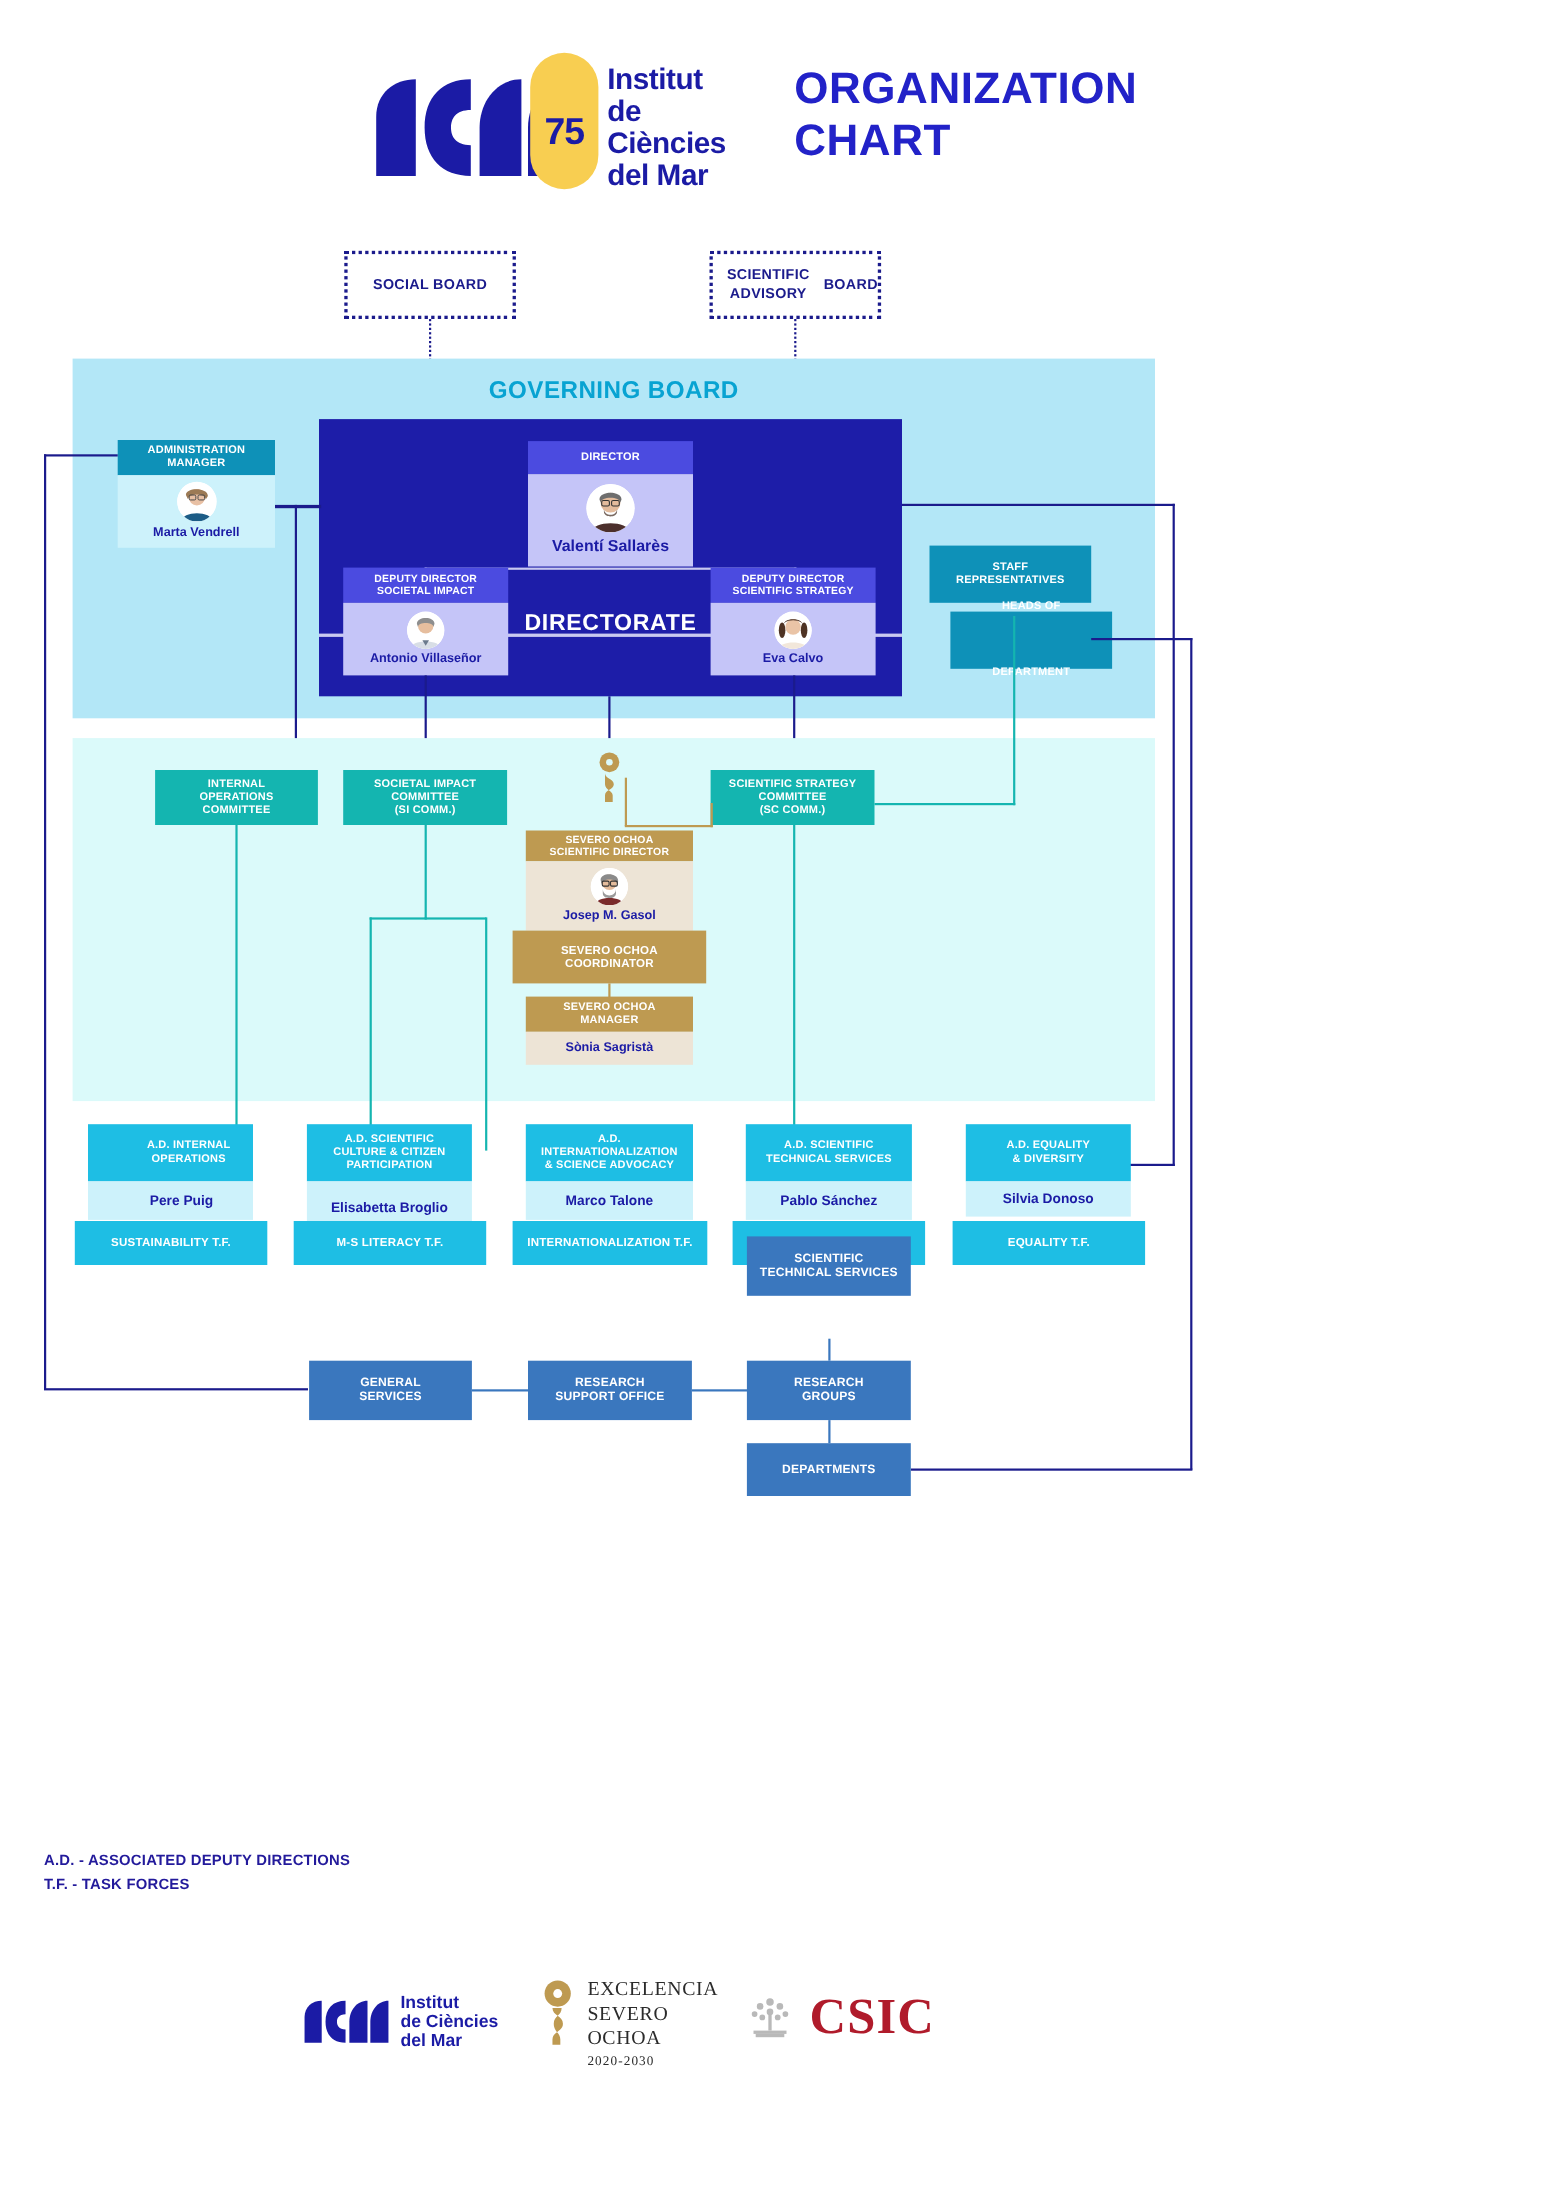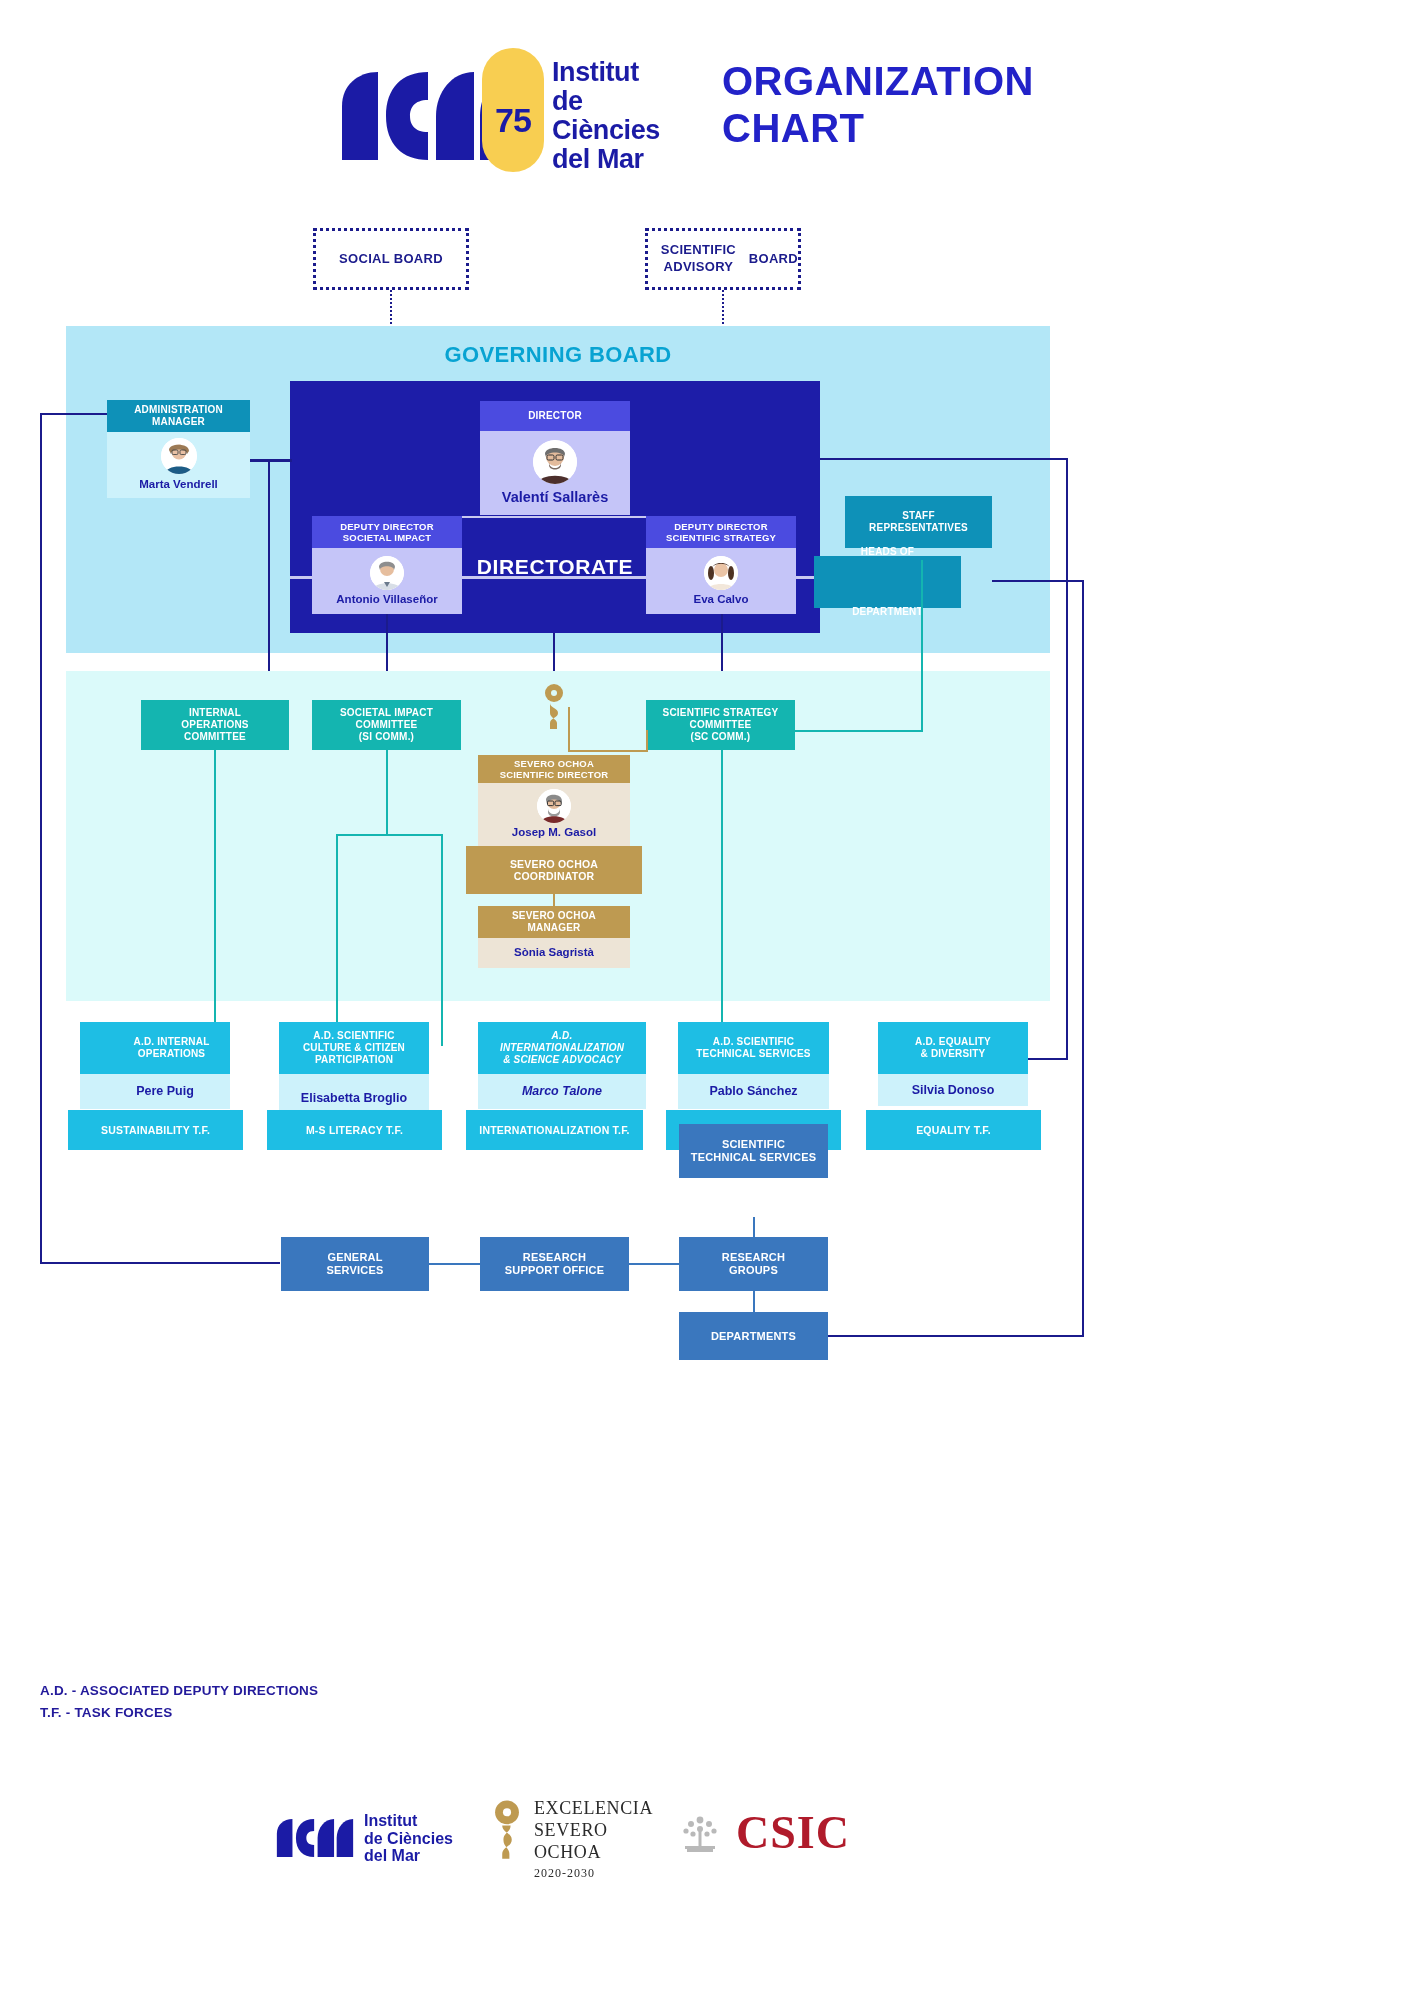--- a/index.html
+++ b/index.html
@@ -237,21 +237,21 @@
       </div>
       <span>Eva Calvo</span>
     </div>
   </div>
 
   <div class="box-hd abs" style="left:845px; top:496px; width:147px; height:52px; background:#0E91B8; font-size:10px; flex-direction:column;">
     <span>STAFF</span>
     <span>REPRESENTATIVES</span>
   </div>
 
-  <div class="box-hd abs" style="left:814px; top:556px; width:147px; height:52px; background:#0E91B8; font-size:10px; flex-direction:column;gap:48px;">
+  <div class="box-hd abs" style="left:864px; top:556px; width:147px; height:52px; background:#0E91B8; font-size:10px; flex-direction:column;gap:48px;">
     <span>HEADS OF</span>
     <span>DEPARTMENT</span>
   </div>
 
   <div class="ln abs" style="left:40px; top:413px; width:67px; height:2px;"></div>
   <div class="ln abs" style="left:40px; top:413px; width:2px; height:850px;"></div>
   <div class="ln abs" style="left:40px; top:1262px; width:240px; height:2px;"></div>
 
   <div class="ln abs" style="left:820px; top:458px; width:248px; height:2px;"></div>
   <div class="ln abs" style="left:1066px; top:458px; width:2px; height:602px;"></div>
@@ -373,21 +373,21 @@
       <span>PARTICIPATION</span>
     </div>
     <div class="box-body" style="height:48px; background:#CDF2FB; font-size:12.5px;">
       <span>Elisabetta Broglio</span>
     </div>
   </div>
   <div class="box-hd abs" style="left:267px; top:1110px; width:175px; height:40px; background:#1EBEE4; font-size:10.5px;">
     <span>M-S LITERACY T.F.</span>
   </div>
 
-  <div class="abs" style="left:478px; top:1022px; width:168px; height:117px;font-style:italic;">
+  <div class="abs" style="left:478px; top:1022px; width:152px; height:117px;">
     <div class="box-hd" style="height:52px; background:#1EBEE4; font-size:10px; flex-direction:column;">
       <span>A.D.</span>
       <span>INTERNATIONALIZATION</span>
       <span>&amp; SCIENCE ADVOCACY</span>
     </div>
     <div class="box-body" style="height:35px; background:#CDF2FB; font-size:12.5px;">
       <span>Marco Talone</span>
     </div>
   </div>
   <div class="box-hd abs" style="left:466px; top:1110px; width:177px; height:40px; background:#1EBEE4; font-size:10.5px;">

